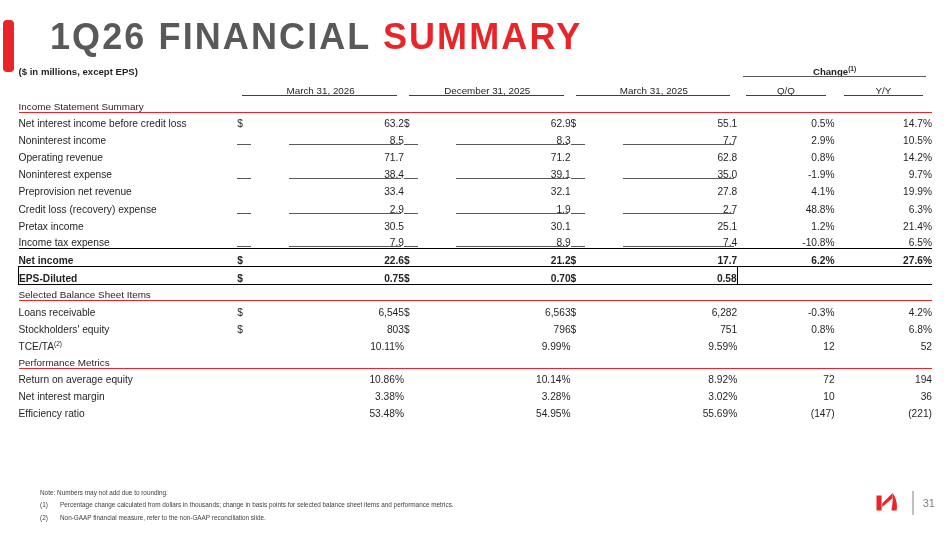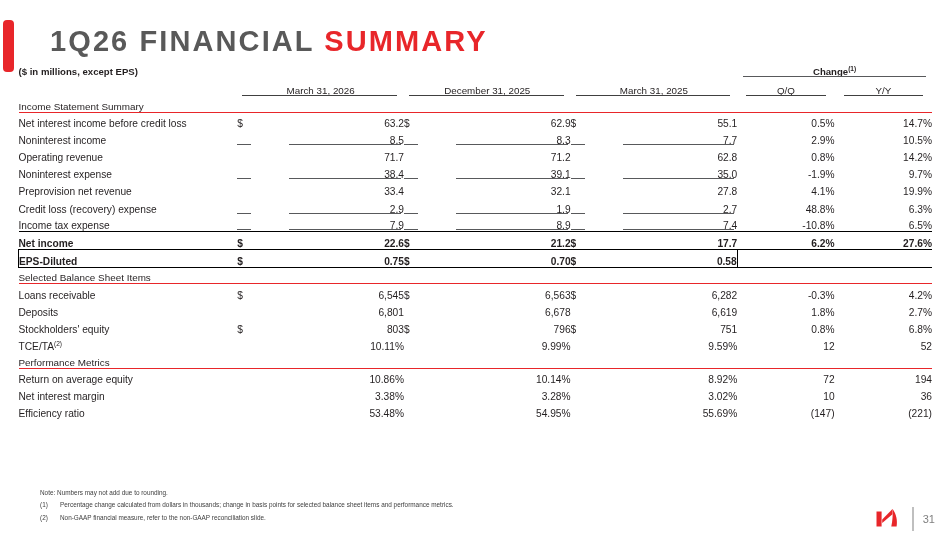--- a/index.html
+++ b/index.html
@@ -17,22 +17,22 @@
   
   #accent-bar {
     position: absolute;
     left: 3px; top: 20px;
     width: 11px; height: 52px;
     background: #e8262a;
     border-radius: 4px;
   }
   #slide-title {
     position: absolute;
-    left: 50px; top: 25px;
-    font-size: 29px;
+    left: 50px; top: 16px;
+    font-size: 36px;
     font-weight: bold;
     letter-spacing: 2.1px;
     color: #595959;
     white-space: nowrap;
   }
   #slide-title .hl { color: #e8262a; }
 
   
   #fin-table {
     position: absolute;
@@ -130,21 +130,21 @@
     font-size: 6.4px;
     color: #404040;
     line-height: 1.95;
   }
   #footnotes .fn-line { white-space: nowrap; }
   #footnotes .fn-num { display: inline-block; width: 20px; }
 
   
   #logo-area {
     position: absolute;
-    right: 14px; bottom: 0;
+    right: 14px; bottom: 16px;
     display: flex;
     align-items: center;
     gap: 9px;
   }
   #logo-mark { width: 30px; height: 30px; display: block; }
   #logo-divider {
     width: 1.5px; height: 24px;
     background: #bfbfbf;
   }
   #page-number {
@@ -249,20 +249,31 @@
         <td class="cur ul-cur"></td>
         <td class="val ul-val">2.9</td>
         <td class="cur ul-cur"></td>
         <td class="val ul-val">1.9</td>
         <td class="cur ul-cur"></td>
         <td class="val ul-val">2.7</td>
         <td class="chg">48.8%</td>
         <td class="chg">6.3%</td>
       </tr>
       <tr class="data-row">
+        <td class="lbl ind"><span>Pretax income</span></td>
+        <td class="cur"></td>
+        <td class="val">30.5</td>
+        <td class="cur"></td>
+        <td class="val">30.1</td>
+        <td class="cur"></td>
+        <td class="val">25.1</td>
+        <td class="chg">1.2%</td>
+        <td class="chg">21.4%</td>
+      </tr>
+      <tr class="data-row">
         <td class="lbl"><span>Income tax expense</span></td>
         <td class="cur ul-cur"></td>
         <td class="val ul-val">7.9</td>
         <td class="cur ul-cur"></td>
         <td class="val ul-val">8.9</td>
         <td class="cur ul-cur"></td>
         <td class="val ul-val">7.4</td>
         <td class="chg">-10.8%</td>
         <td class="chg">6.5%</td>
       </tr>
@@ -295,31 +306,20 @@
       <tr class="data-row">
         <td class="lbl"><span>Loans receivable</span></td>
         <td class="cur"><span>$</span></td>
         <td class="val">6,545</td>
         <td class="cur"><span>$</span></td>
         <td class="val">6,563</td>
         <td class="cur"><span>$</span></td>
         <td class="val">6,282</td>
         <td class="chg">-0.3%</td>
         <td class="chg">4.2%</td>
-      </tr>
-      <tr class="data-row">
-        <td class="lbl"><span>Deposits</span></td>
-        <td class="cur"></td>
-        <td class="val">6,801</td>
-        <td class="cur"></td>
-        <td class="val">6,678</td>
-        <td class="cur"></td>
-        <td class="val">6,619</td>
-        <td class="chg">1.8%</td>
-        <td class="chg">2.7%</td>
       </tr>
       <tr class="data-row">
         <td class="lbl"><span>Stockholders' equity</span></td>
         <td class="cur"><span>$</span></td>
         <td class="val">803</td>
         <td class="cur"><span>$</span></td>
         <td class="val">796</td>
         <td class="cur"><span>$</span></td>
         <td class="val">751</td>
         <td class="chg">0.8%</td>

